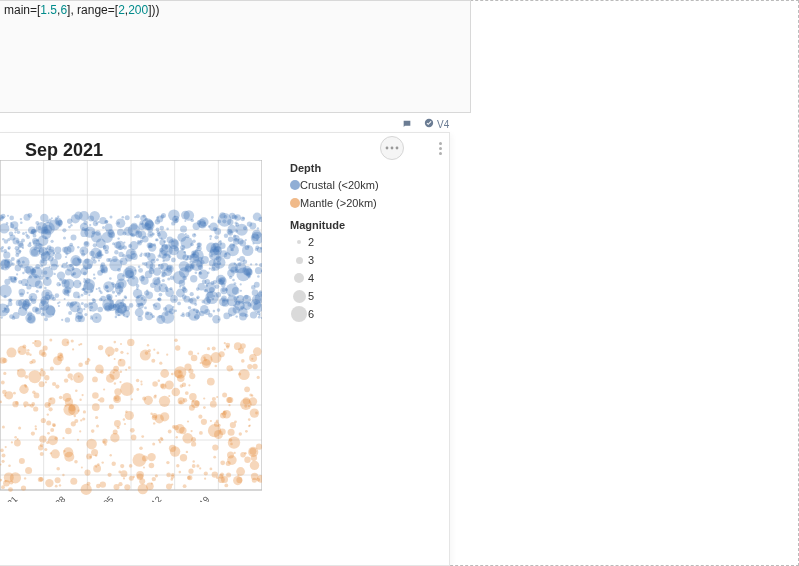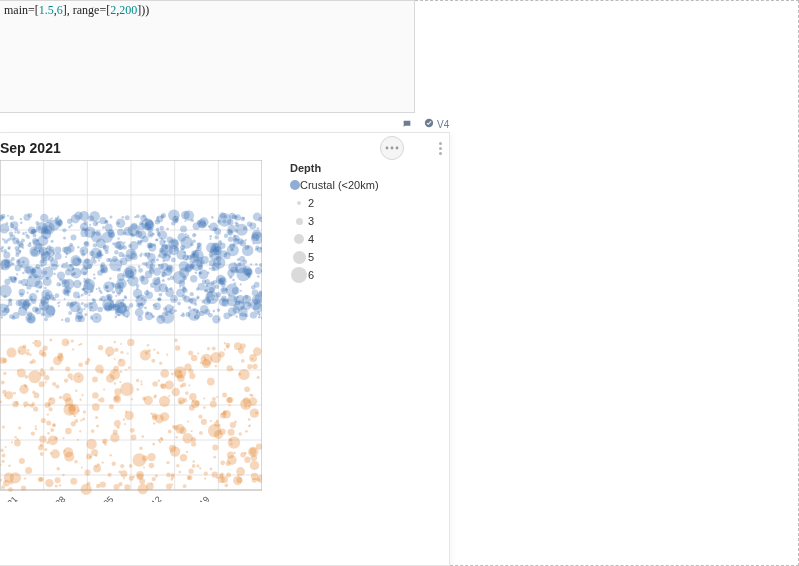--- a/index.html
+++ b/index.html
@@ -14,26 +14,26 @@
   }
   .dashed-border {
     position: absolute;
     border: 1px dashed #bbb;
     top: 0; right: 0; bottom: 0; left: -1px;
     pointer-events: none;
   }
   .code-cell {
     position: absolute;
     top: 0; left: 0;
-    width: 415px;
+    width: 471px;
     height: 113px;
     border: 1px solid #d8d8d8;
     border-left: none;
     background: #fafafa;
-    font-family: Liberation Serif, serif;
+    font-family: Liberation Sans, sans-serif;
     font-size: 12px;
     padding: 2px 4px;
     color: #222;
     white-space: pre;
     overflow: hidden;
   }
   .tok-teal { color: #008b8b; }
   .cell-footer {
     position: absolute;
     top: 118px;
@@ -66,23 +66,24 @@
     height: 434px;
     border: 1px solid #e5e5e5;
     border-left: none;
     background: #fff;
     box-shadow: 2px 2px 6px rgba(0,0,0,0.04);
   }
   .chart-title {
     position: absolute;
     top: 140px;
     left: 0;
-    font-size: 14px;
+    font-size: 18px;
     font-weight: 700;
     color: #222;
+    padding-left: 25px;
   }
   .ellipsis-btn {
     position: absolute;
     top: 136px;
     left: 380px;
     width: 24px; height: 24px;
     border: 1px solid #d6d6d6;
     border-radius: 50%;
     background: #f5f5f5;
     display: flex;
@@ -1547,21 +1548,26 @@
     </svg>
 </div>
 
 <div class="legend">
   <div class="legend-title">Depth</div>
   <div id="depth-legend">
       <div class="legend-row">
         <span class="swatch" style="background: rgba(70, 120, 185, 0.6);"></span>
         <span>Crustal (&lt;20km)</span>
       </div>
+      <div class="legend-row">
+        <span class="swatch" style="background: rgba(230, 140, 60, 0.6);"></span>
+        <span>Mantle (&gt;20km)</span>
+      </div>
     </div>
+  <div class="legend-title" style="margin-top:8px">Magnitude</div>
   <div id="mag-legend">
       <div class="legend-row">
         <span style="width: 18px; height: 18px; display: flex; align-items: center; justify-content: center;">
           <span class="size-swatch" style="width: 4px; height: 4px;"></span>
         </span>
         <span>2</span>
       </div>
       <div class="legend-row">
         <span style="width: 18px; height: 18px; display: flex; align-items: center; justify-content: center;">
           <span class="size-swatch" style="width: 7px; height: 7px;"></span>

